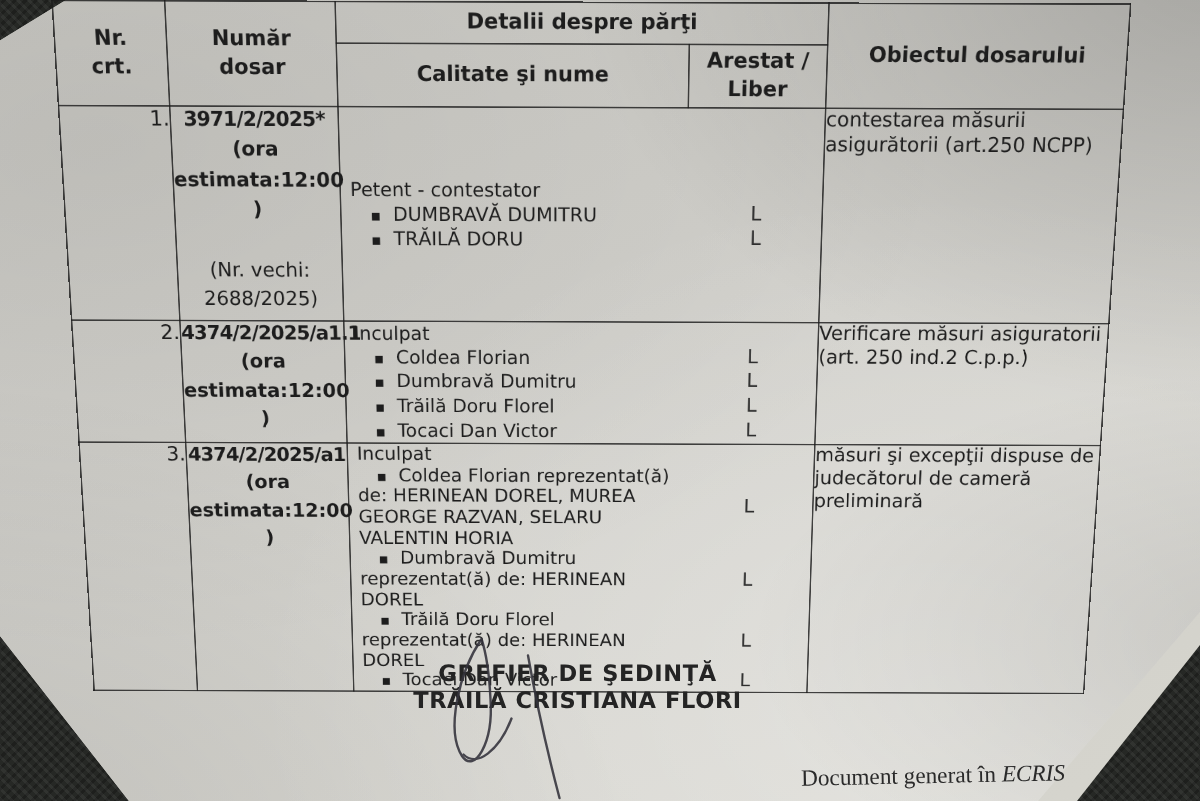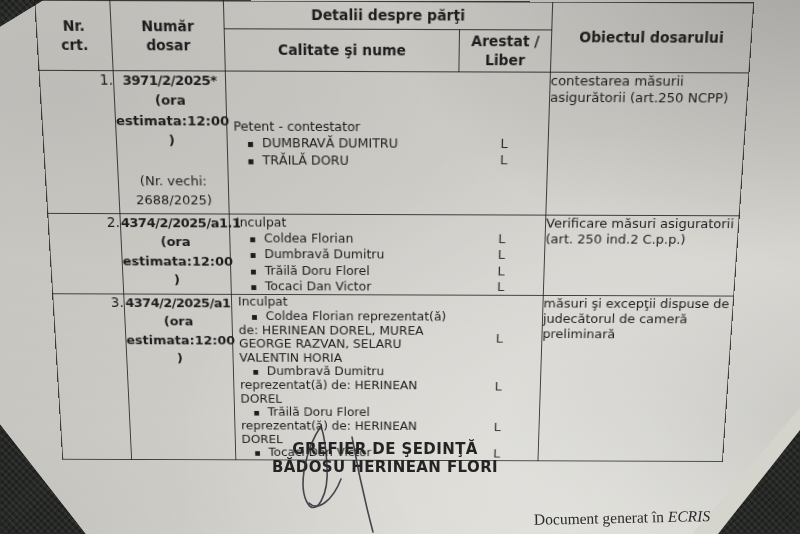--- a/index.html
+++ b/index.html
@@ -175,21 +175,21 @@
               </div>
             </td>
             <td class="c-obiect">măsuri şi excepţii dispuse de judecătorul de cameră preliminară</td>
           </tr>
         </tbody>
     </table>
   </div>
 
   <div class="clerk-block">
     <div>GREFIER DE ŞEDINŢĂ</div>
-    <div>BĂDOSU HERINEAN FLORI</div>
+    <div>TRĂILĂ CRISTIANA FLORI</div>
   </div>
 
   <div class="ecris-note"><span>Document generat în </span><span class="sys">ECRIS</span></div>
 
   <svg class="signature" width="800" height="534" viewBox="0 0 800 534">
     <g fill="none" stroke="#33323b" stroke-width="1.6" stroke-linecap="round" opacity="0.88">
       <path d="M321 426 C306 448 297 487 308 504 C316 516 329 496 327 466 C326 446 323 432 321 426"></path>
       <path d="M309 503 C318 512 333 500 341 479"></path>
       <path d="M352 437 C357 465 364 498 373 532"></path>
     </g>

